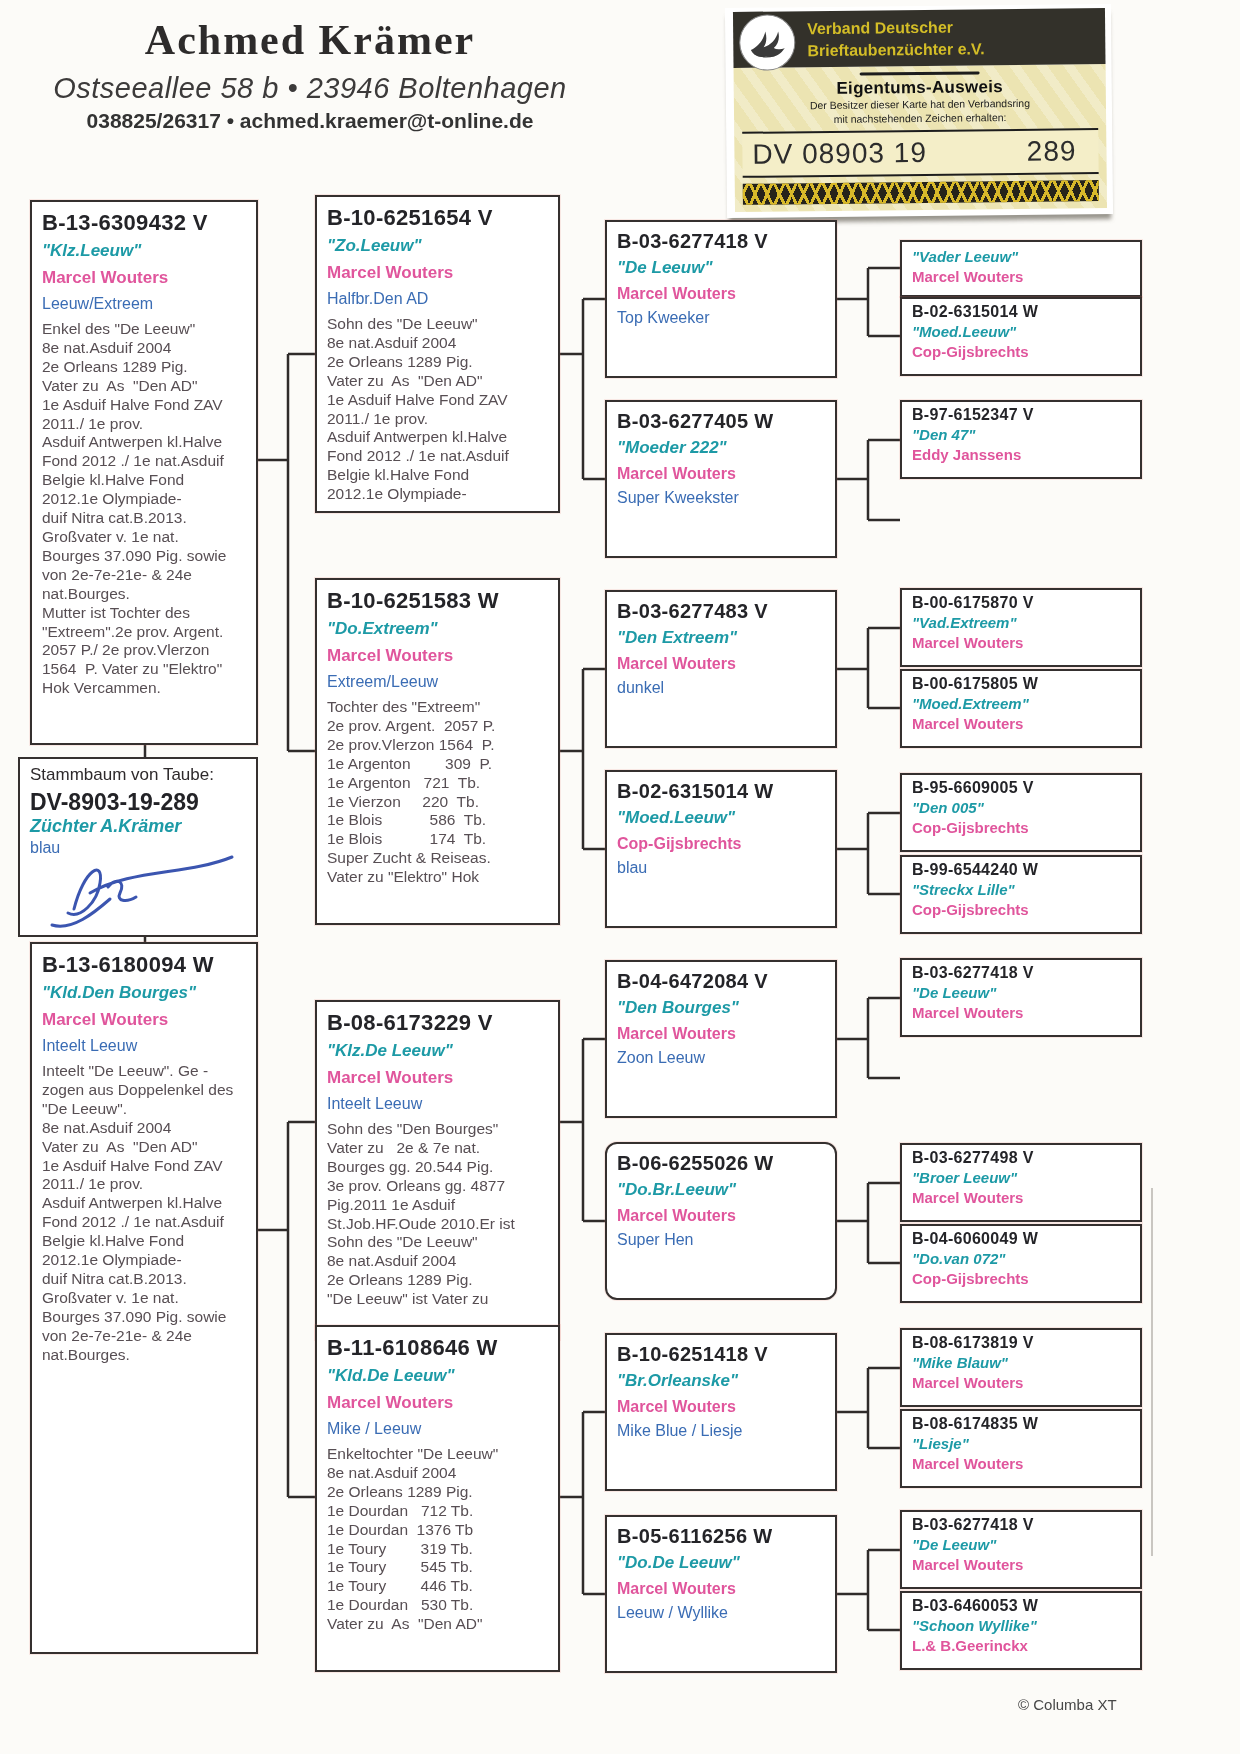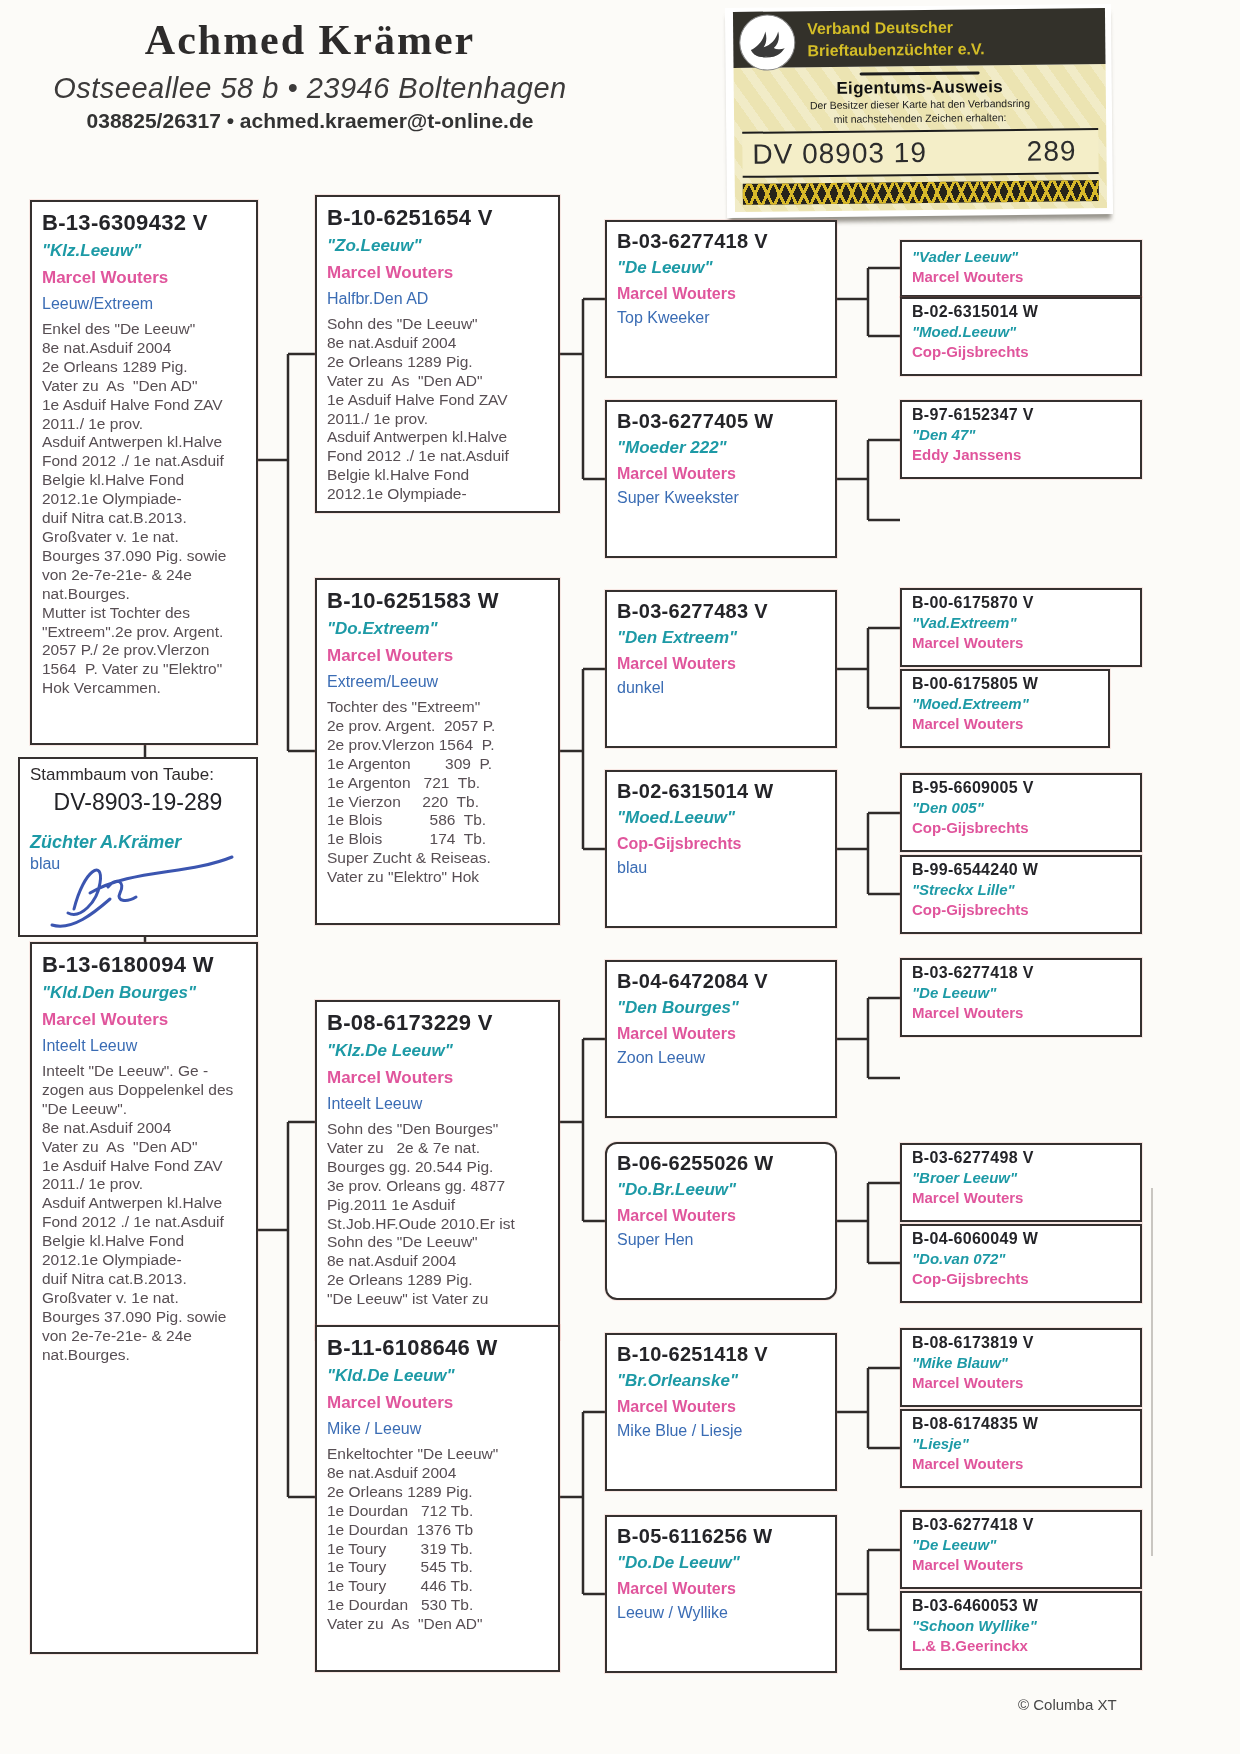--- a/index.html
+++ b/index.html
@@ -40,22 +40,22 @@
   .gen3 .breeder{font-size:16px;}
   .gen3 .strain{font-size:16px;margin-top:6px;}
   .gen4{padding:4px 10px;}
   .gen4 .ring{font-size:16px;font-weight:600;}
   .gen4 .pname{font-size:15px;margin-top:2px;}
   .gen4 .breeder{font-size:15px;margin-top:3px;font-weight:600;}
   
   .infobox{position:absolute;left:18px;top:757px;width:240px;height:180px;border:2px solid #35302f;
         background:#fff;box-sizing:border-box;padding:6px 10px;}
   .info-label{font-size:17px;color:#2e2a2c;}
-  .info-ring{font-size:23px;font-weight:normal;color:#232327;margin-top:4px;text-align:center;}
-  .info-breeder{font-size:18px;font-weight:bold;font-style:italic;color:#1d9aa6;margin-top:16px;}
+  .info-ring{font-size:23px;font-weight:bold;color:#232327;margin-top:4px;}
+  .info-breeder{font-size:18px;font-weight:bold;font-style:italic;color:#1d9aa6;margin-top:0;}
   .info-color{font-size:16px;color:#3a6cb4;margin-top:2px;}
   .sig{position:absolute;left:26px;top:84px;}
   
   .connectors{position:absolute;left:0;top:0;}
   .credit{position:absolute;left:1018px;top:1696px;font-size:15px;color:#474747;}
 </style>
 </head>
 <body>
 
 <div class="page">
@@ -299,21 +299,21 @@
   <div class="pbox gen4" style="left:900px;top:400px;width:242px;height:79px;">
     <div class="ring">B-97-6152347 V</div>
     <div class="pname">"Den 47"</div>
     <div class="breeder">Eddy Janssens</div>
   </div>
   <div class="pbox gen4" style="left:900px;top:588px;width:242px;height:79px;">
     <div class="ring">B-00-6175870 V</div>
     <div class="pname">"Vad.Extreem"</div>
     <div class="breeder">Marcel Wouters</div>
   </div>
-  <div class="pbox gen4" style="left:900px;top:669px;width:210px;height:79px;">
+  <div class="pbox gen4" style="left:900px;top:669px;width:242px;height:79px;">
     <div class="ring">B-00-6175805 W</div>
     <div class="pname">"Moed.Extreem"</div>
     <div class="breeder">Marcel Wouters</div>
   </div>
   <div class="pbox gen4" style="left:900px;top:773px;width:242px;height:79px;">
     <div class="ring">B-95-6609005 V</div>
     <div class="pname">"Den 005"</div>
     <div class="breeder">Cop-Gijsbrechts</div>
   </div>
   <div class="pbox gen4" style="left:900px;top:855px;width:242px;height:79px;">

